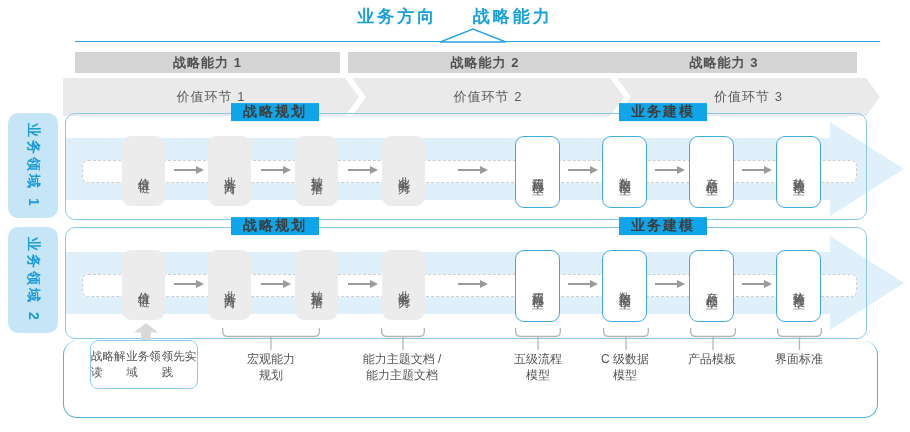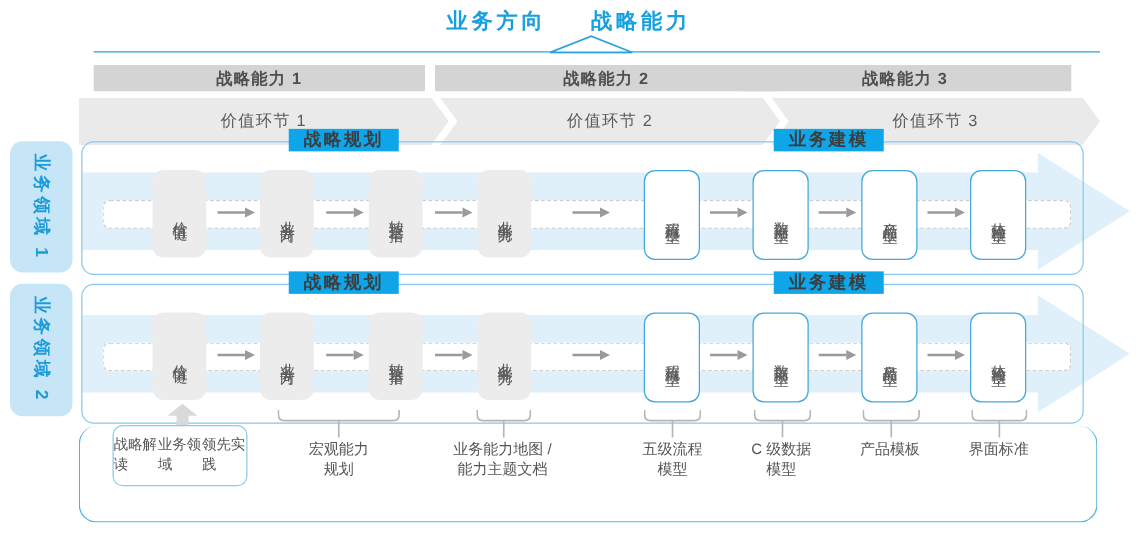--- a/index.html
+++ b/index.html
@@ -158,21 +158,21 @@
     <span>战略解读</span>
     <span>业务领域</span>
     <span>领先实践</span>
   </div>
 
   <div class="abs blabel" style="left:271px;">
     <div>宏观能力</div>
     <div>规划</div>
   </div>
   <div class="abs blabel" style="left:402px;">
-    <div>业务能力地图 /</div>
+    <div>能力主题文档 /</div>
     <div>能力主题文档</div>
   </div>
   <div class="abs blabel" style="left:538px;">
     <div>五级流程</div>
     <div>模型</div>
   </div>
   <div class="abs blabel" style="left:625px;">
     <div>C 级数据</div>
     <div>模型</div>
   </div>

